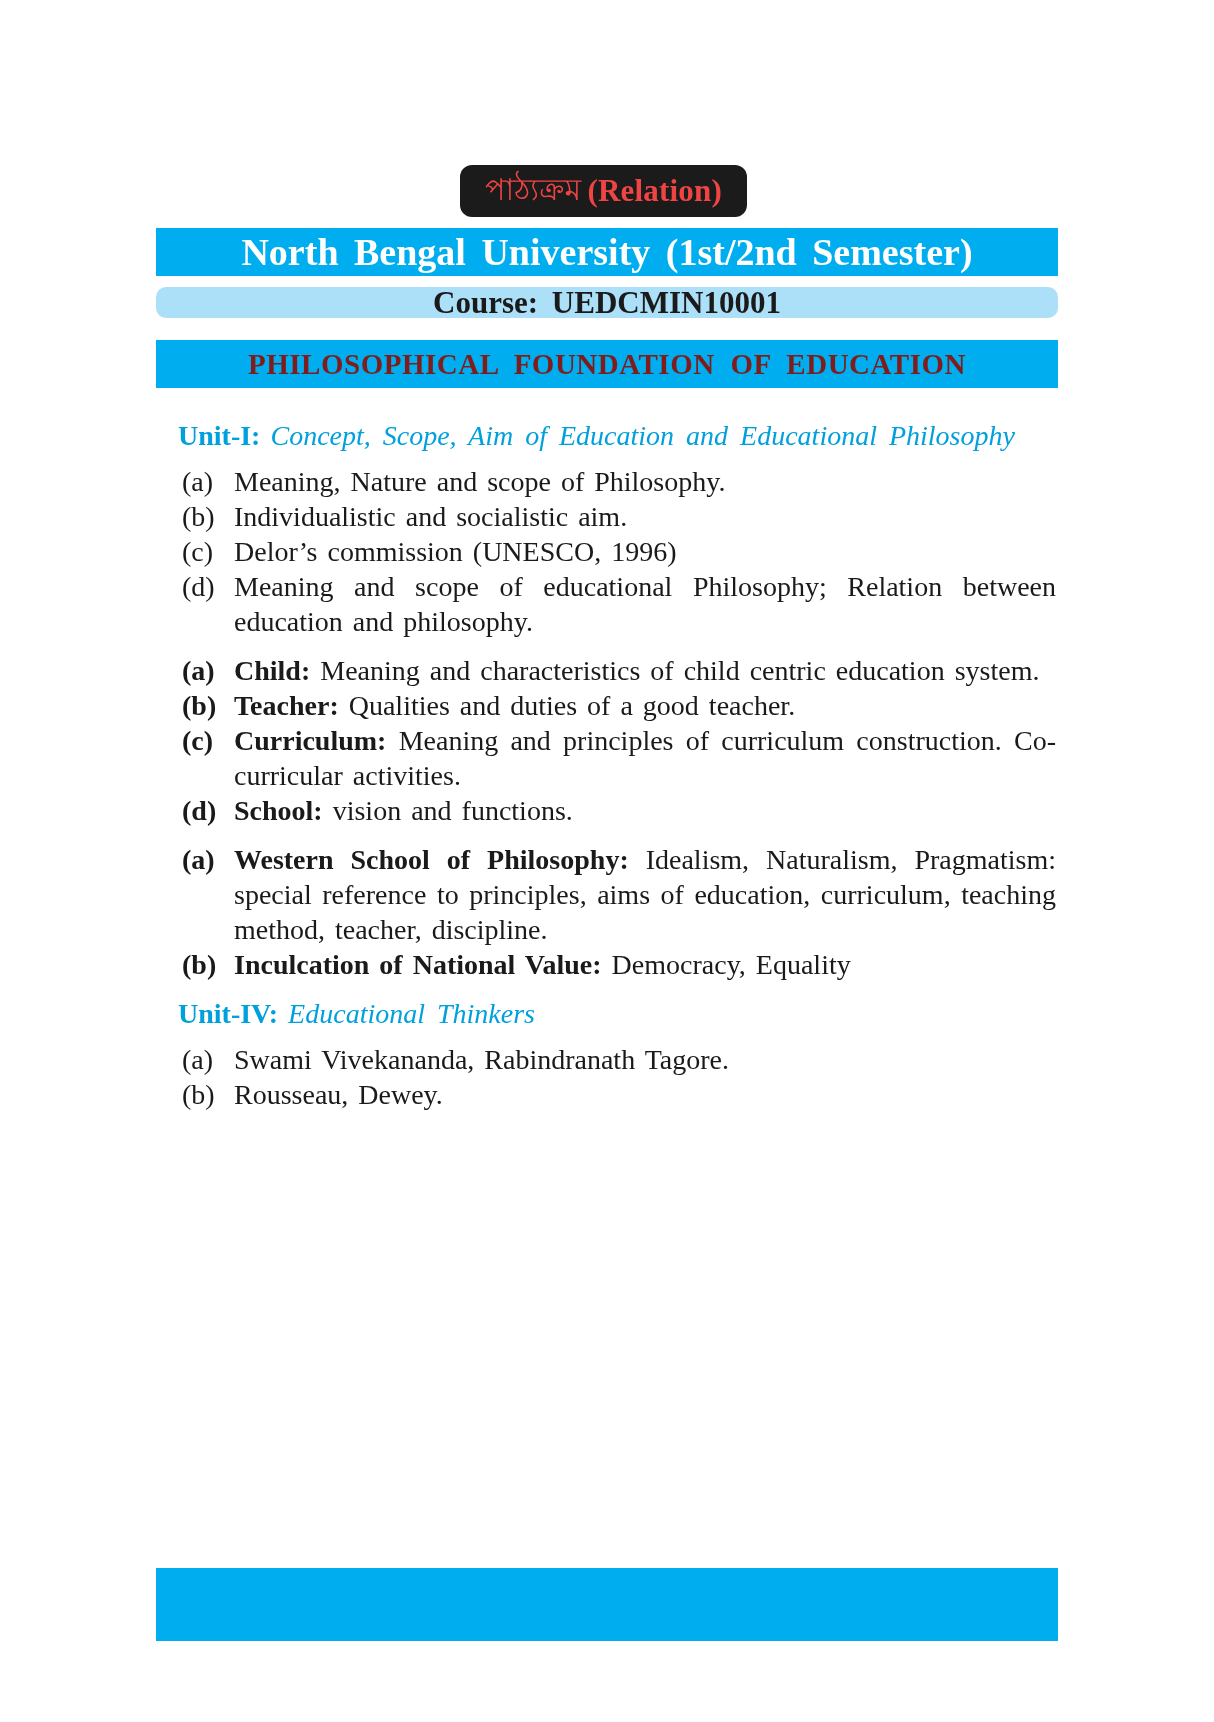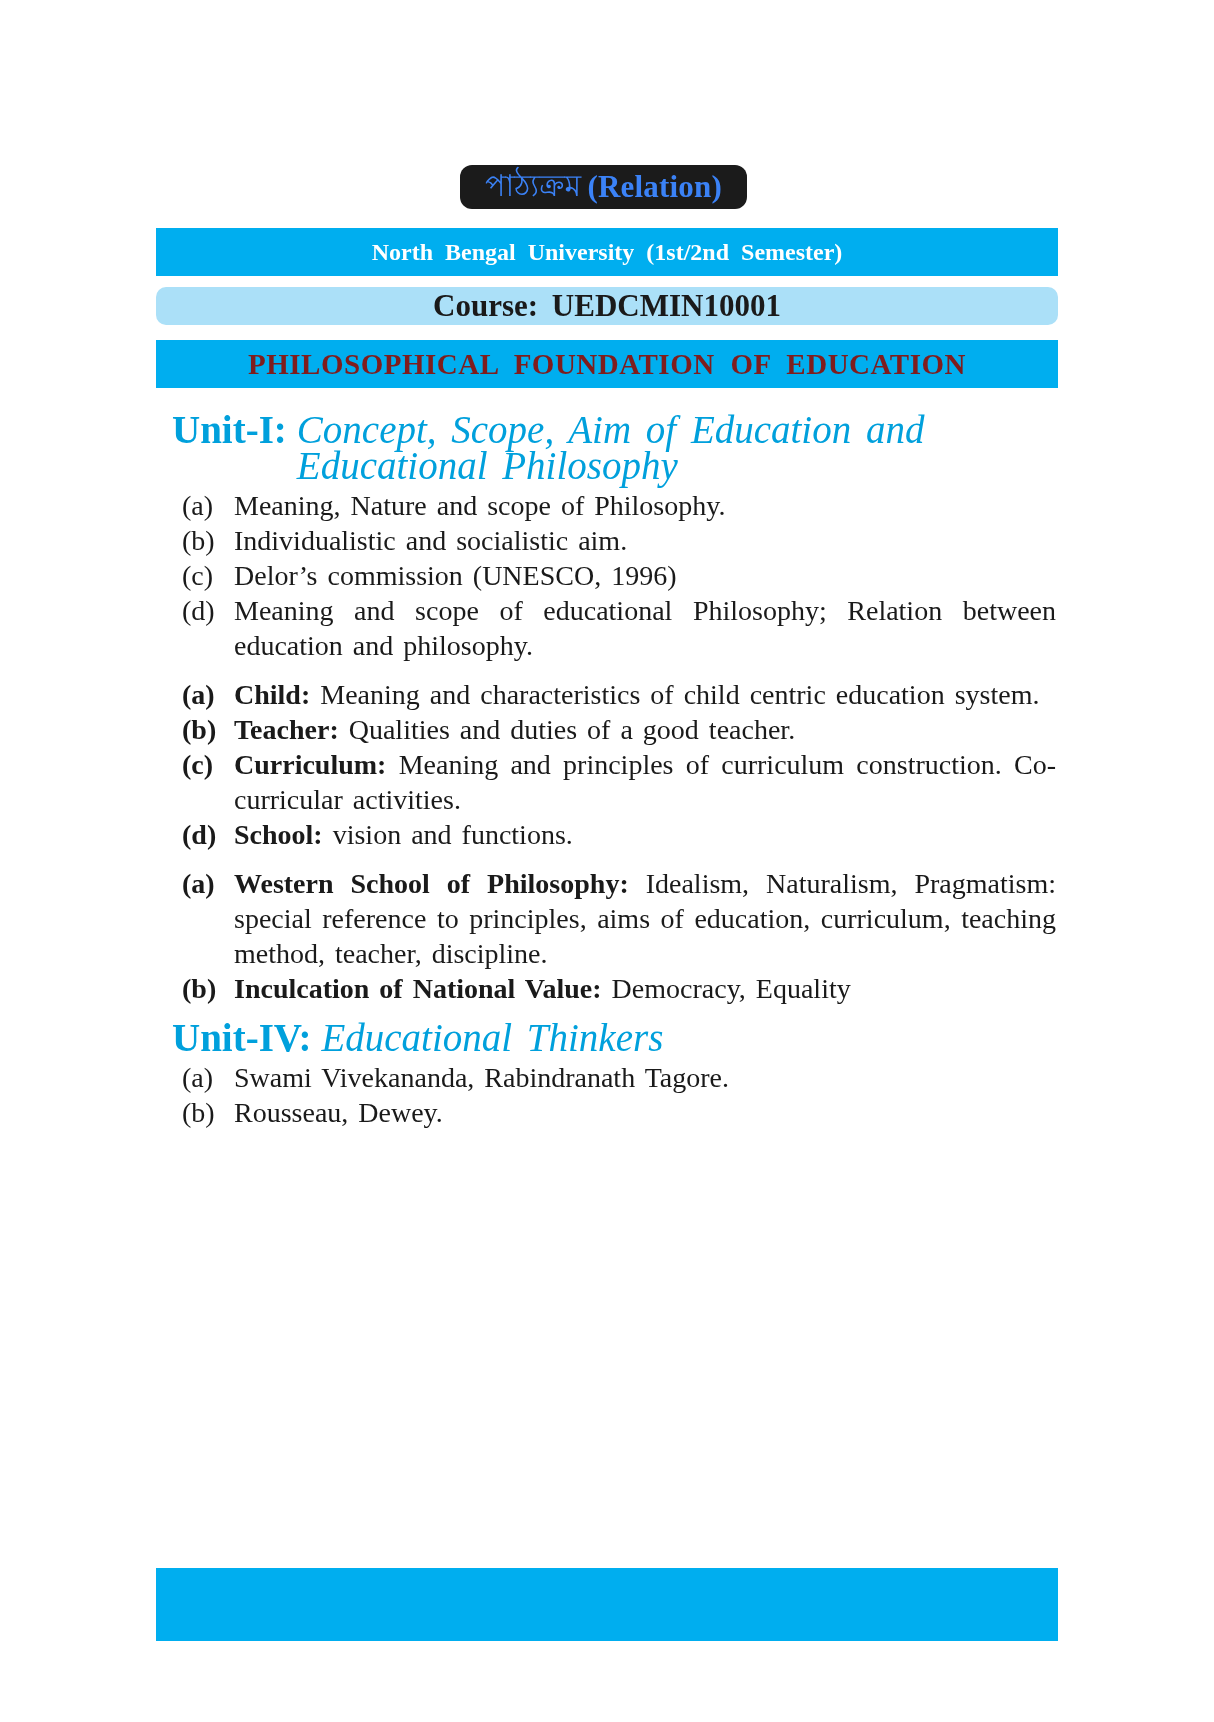--- a/index.html
+++ b/index.html
@@ -1,29 +1,29 @@
 <!DOCTYPE html>
 <html><head>
 <meta charset="utf-8">
 <style>
   html, body { margin:0; padding:0; background:#ffffff; }
   body { width:1214px; height:1722px; position:relative; overflow:hidden;
          font-family:"Liberation Serif", "DejaVu Serif", serif; color:#1a1a1a; }
-  .pill { position:absolute; left:460px; top:165px; width:287px; height:44px;
-          background:#1b1b1b; border-radius:12px; color:#3b82f6;
+  .pill { position:absolute; left:460px; top:165px; width:287px; height:52px;
+          background:#1b1b1b; border-radius:12px; color:#ef4444;
           display:flex; align-items:center; justify-content:center;
           font-size:31px; font-weight:bold; letter-spacing:0.2px; }
   .pill .bn { font-family:"DejaVu Sans", sans-serif; font-weight:normal; font-size:30px; margin-right:6px; }
   .band { position:absolute; left:156px; width:902px; display:flex; align-items:center; justify-content:center; }
-  .band1 { top:228px; height:48px; background:#00aeef; color:#fff; font-weight:bold; font-size:24px; word-spacing:6px; }
-  .band2 { top:287px; height:38px; background:#abe0f8; color:#1a1a1a; font-weight:bold; font-size:31px; border-radius:10px; word-spacing:6px; }
+  .band1 { top:228px; height:48px; background:#00aeef; color:#fff; font-weight:bold; font-size:38px; word-spacing:6px; }
+  .band2 { top:287px; height:31px; background:#abe0f8; color:#1a1a1a; font-weight:bold; font-size:31px; border-radius:10px; word-spacing:6px; }
   .band3 { top:340px; height:48px; background:#00aeef; color:#7f1d1d; font-weight:bold; font-size:29px; letter-spacing:0.5px; word-spacing:8px; }
   .bottom-band { position:absolute; left:156px; top:1568px; width:902px; height:73px; background:#00aeef; }
   .content { position:absolute; left:168px; top:408px; width:888px; }
-  .unit { margin:4px; color:#00a0dc; font-size:39px; line-height:36px; }
+  .unit { margin:10px; color:#00a0dc; font-size:28px; line-height:36px; }
   .unit .ulabel { font-weight:bold; }
   .unit .utitle { font-style:italic; word-spacing:5px; }
   .unit-block { margin-bottom:14px; }
   .unit-head { display:flex; }
   .unit-head .ulabel { white-space:nowrap; margin-right:10px; }
   ul.items { list-style:none; margin:4px 0 0 0; padding:0; }
   ul.items li { display:flex; font-size:28px; line-height:35px; text-align:justify; }
   .marker { width:52px; flex:none; padding-left:14px; }
   .marker.b { font-weight:bold; }
   .text { flex:1; word-spacing:3px; }

